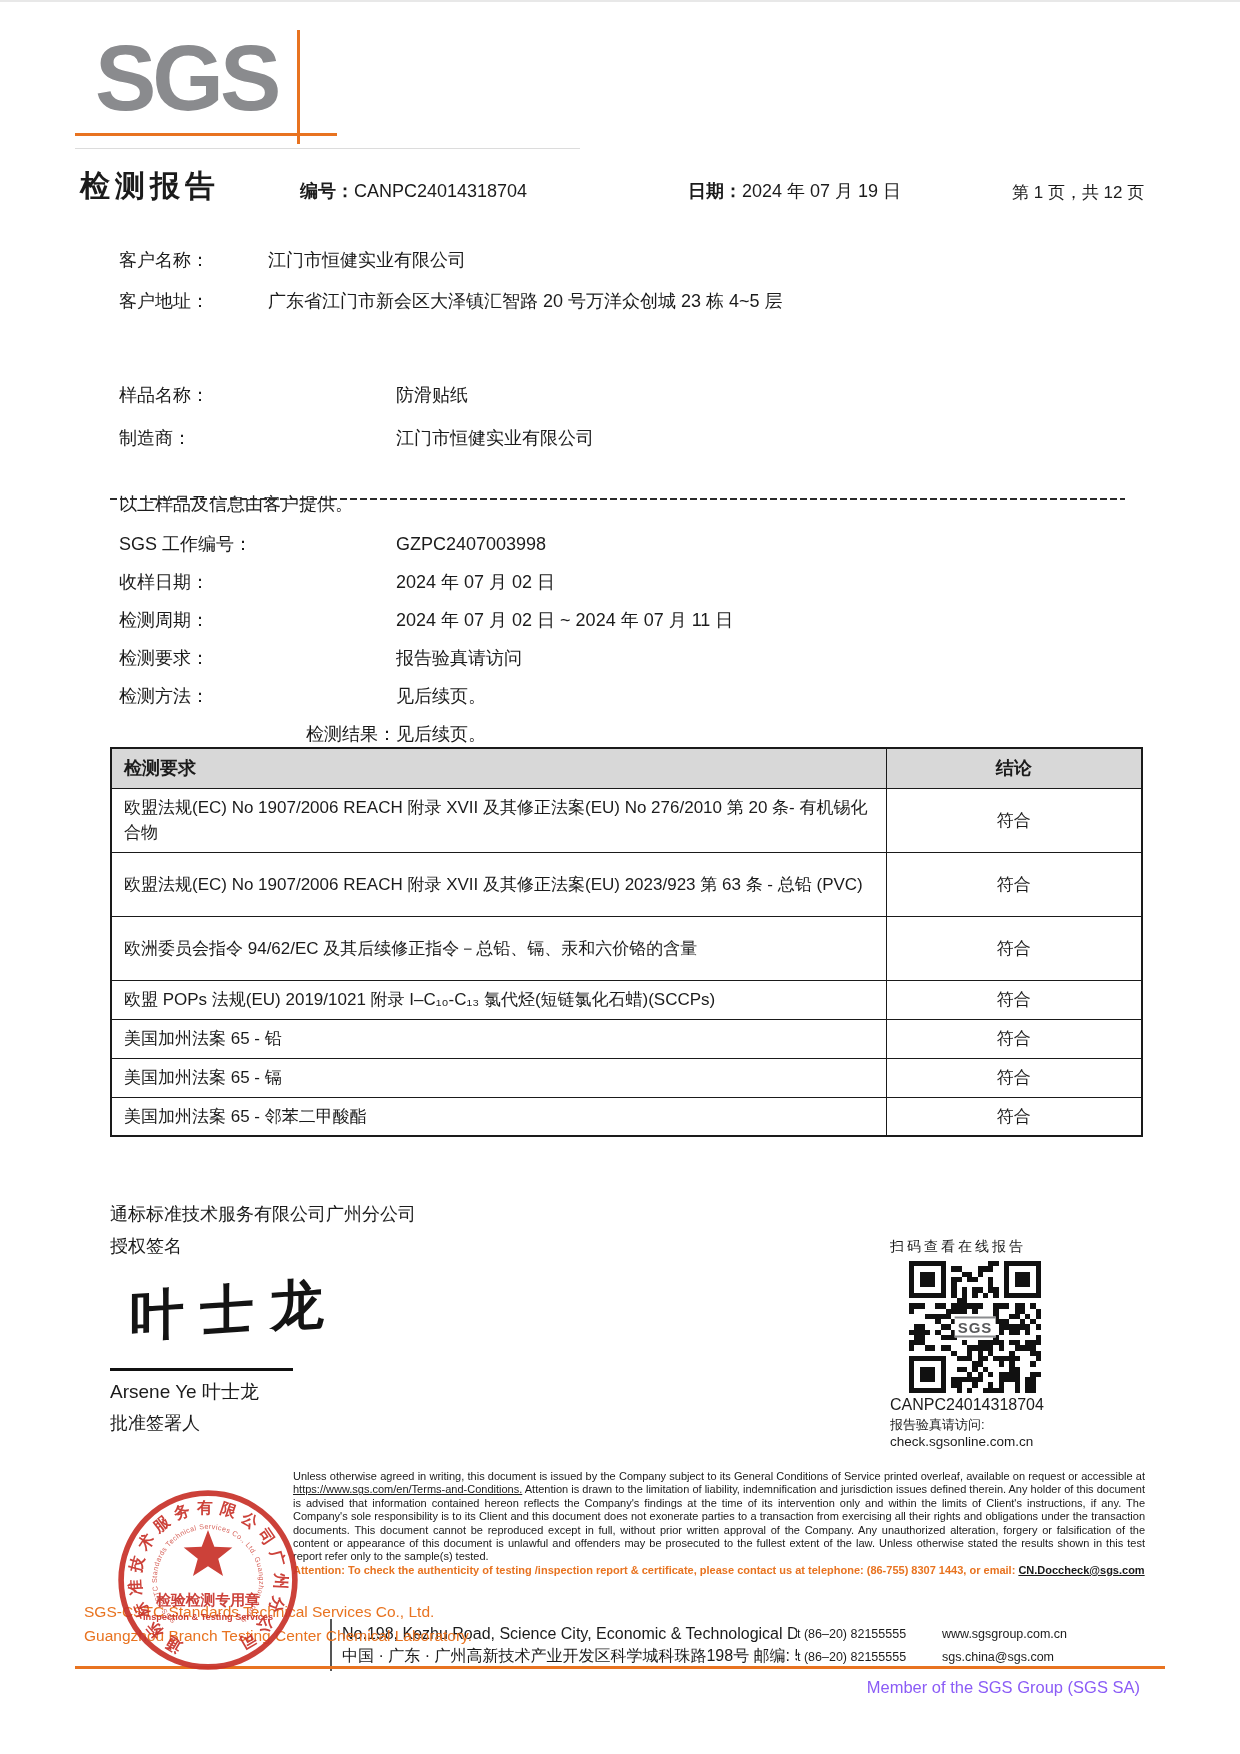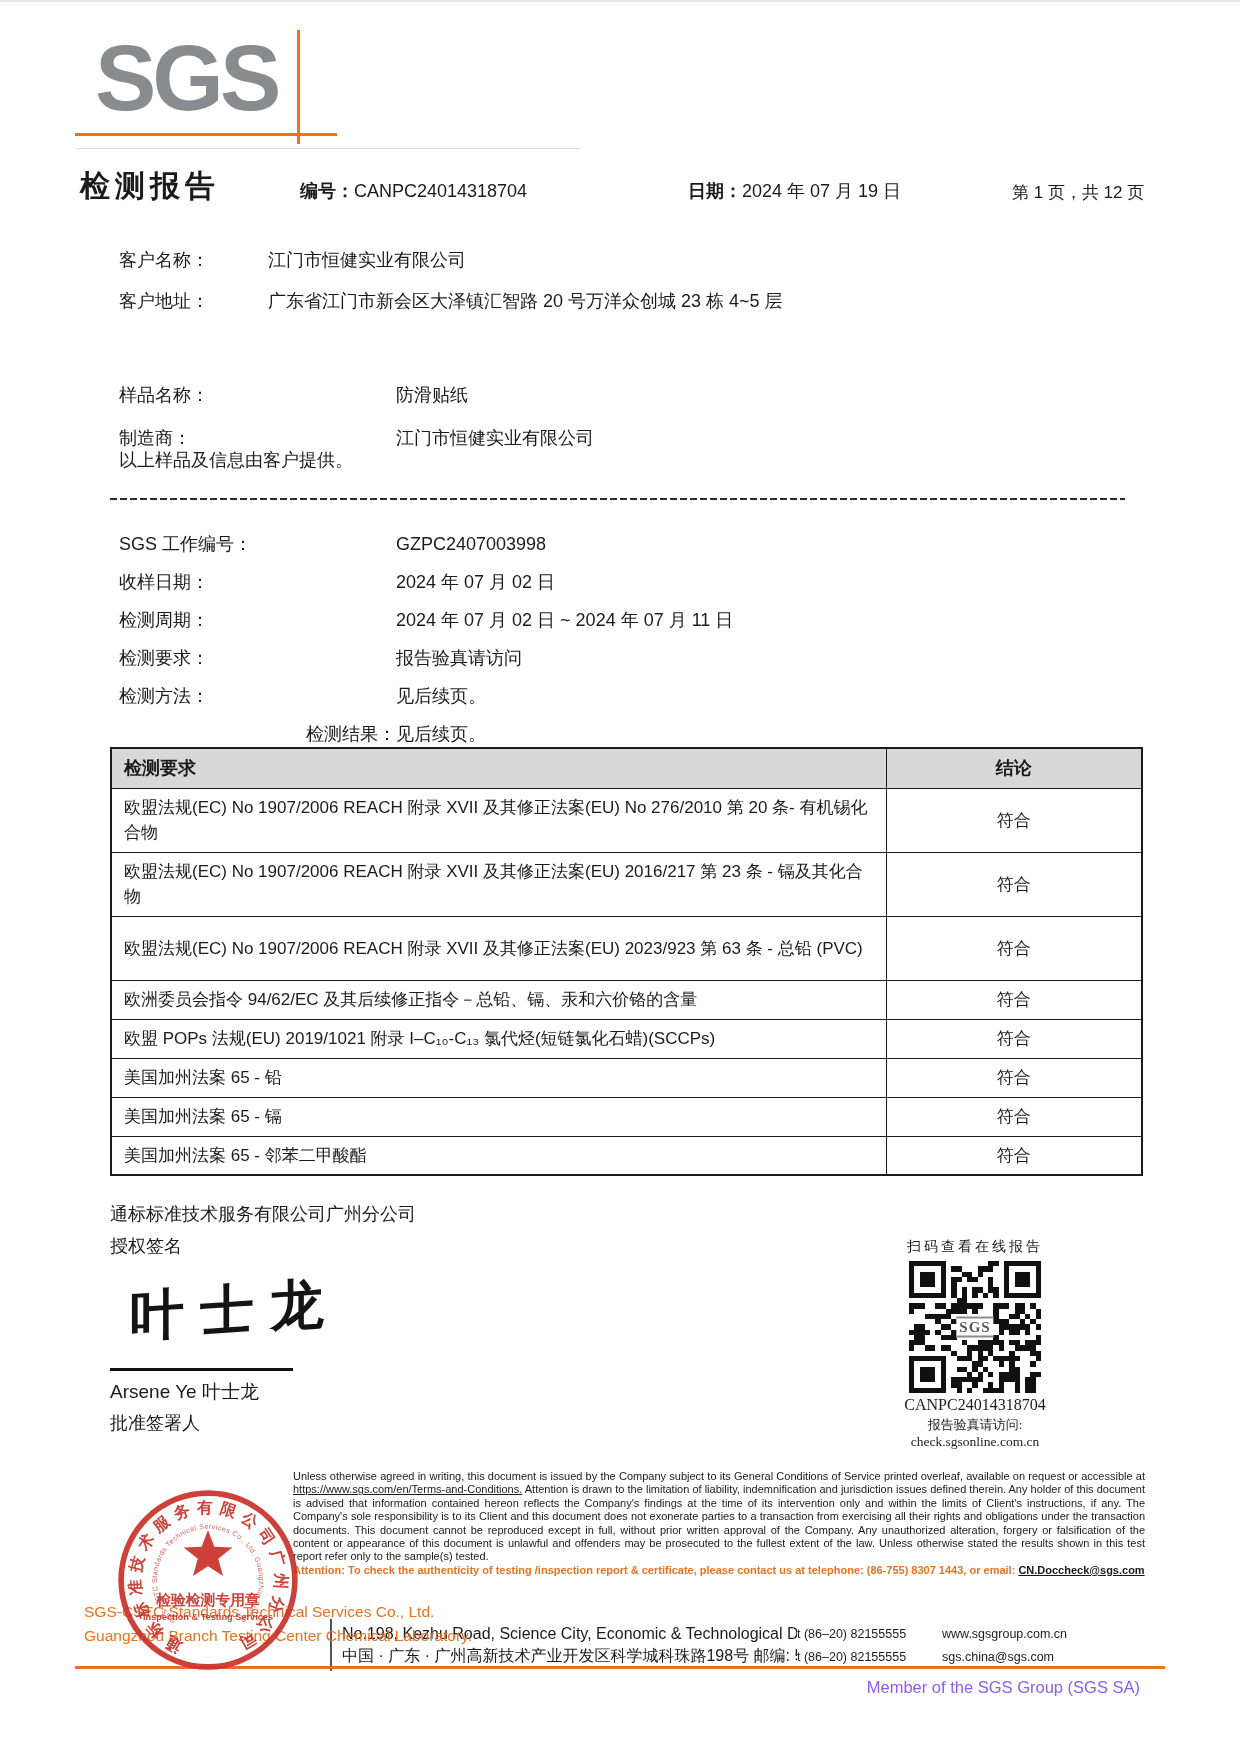--- a/index.html
+++ b/index.html
@@ -37,21 +37,21 @@
   tbody tr:nth-child(n+4) td{height:39px;}
   
   .company-line{position:absolute;left:110px;top:1200px;font-size:18px;}
   .sign-label{position:absolute;left:110px;top:1232px;font-size:18px;}
   .signature{position:absolute;left:130px;top:1272px;font-size:54px;font-weight:bold;color:#141414;
     letter-spacing:16px;transform:rotate(-4deg) skewX(-4deg);white-space:nowrap;}
   .sig-underline{position:absolute;left:110px;top:1366px;width:183px;height:3px;background:#111;}
   .approver{position:absolute;left:110px;top:1377px;font-size:19px;}
   .approver-title{position:absolute;left:110px;top:1409px;font-size:18px;}
   
-  .qr-panel{position:absolute;left:890px;top:1236px;width:170px;text-align:center;font-family:Liberation Serif, serif;}
+  .qr-panel{position:absolute;left:890px;top:1236px;width:170px;text-align:left;}
   .qr-caption{font-size:14px;letter-spacing:3px;white-space:nowrap;}
   .qr-box{position:relative;width:132px;height:132px;margin:5px auto 3px auto;}
   .qr-box svg{width:132px;height:132px;display:block;}
   .qr-badge{position:absolute;left:50%;top:50%;transform:translate(-50%,-50%);background:#fff;
     padding:0 3px;font-size:15px;font-weight:bold;color:#58595b;letter-spacing:1px;
     border-top:2px solid #8a8b8e;border-bottom:2px solid #8a8b8e;line-height:17px;}
   .qr-no{font-size:16px;white-space:nowrap;}
   .qr-hint{font-size:13px;margin-top:2px;}
   .qr-url{font-size:13.5px;}
   
@@ -95,21 +95,21 @@
   <div class="kv client" style="top:287px">
     <span class="lab">客户地址：</span><span>广东省江门市新会区大泽镇汇智路 20 号万洋众创城 23 栋 4~5 层</span>
   </div>
 
   <div class="kv wide" style="top:381px">
     <span class="lab">样品名称：</span><span>防滑贴纸</span>
   </div>
   <div class="kv wide" style="top:424px">
     <span class="lab">制造商：</span><span>江门市恒健实业有限公司</span>
   </div>
-  <div class="kv" style="top:446px">以上样品及信息由客户提供。</div>
+  <div class="kv" style="top:490px">以上样品及信息由客户提供。</div>
 
   <div class="dashed"></div>
 
   <div>
     <div class="kv wide job-row" style="top: 530px;">
       <span class="lab">SGS 工作编号：</span><span>GZPC2407003998</span>
     </div>
 
     <div class="kv wide job-row" style="top: 568px;">
       <span class="lab">收样日期：</span><span>2024 年 07 月 02 日</span>
@@ -138,24 +138,20 @@
         <th class="h-req">检测要求</th>
         <th class="h-con">结论</th>
       </tr>
     </thead>
     <tbody>
     <tr>
       <td class="req">欧盟法规(EC) No 1907/2006 REACH 附录 XVII 及其修正法案(EU) No 276/2010 第 20 条- 有机锡化合物</td>
       <td class="con">符合</td>
     </tr>
 
-    <tr>
-      <td class="req">欧盟法规(EC) No 1907/2006 REACH 附录 XVII 及其修正法案(EU) 2016/217 第 23 条 - 镉及其化合物</td>
-      <td class="con">符合</td>
-    </tr>
 
     <tr>
       <td class="req">欧盟法规(EC) No 1907/2006 REACH 附录 XVII 及其修正法案(EU) 2023/923 第 63 条 - 总铅 (PVC)</td>
       <td class="con">符合</td>
     </tr>
 
     <tr>
       <td class="req">欧洲委员会指令 94/62/EC 及其后续修正指令－总铅、镉、汞和六价铬的含量</td>
       <td class="con">符合</td>
     </tr>

